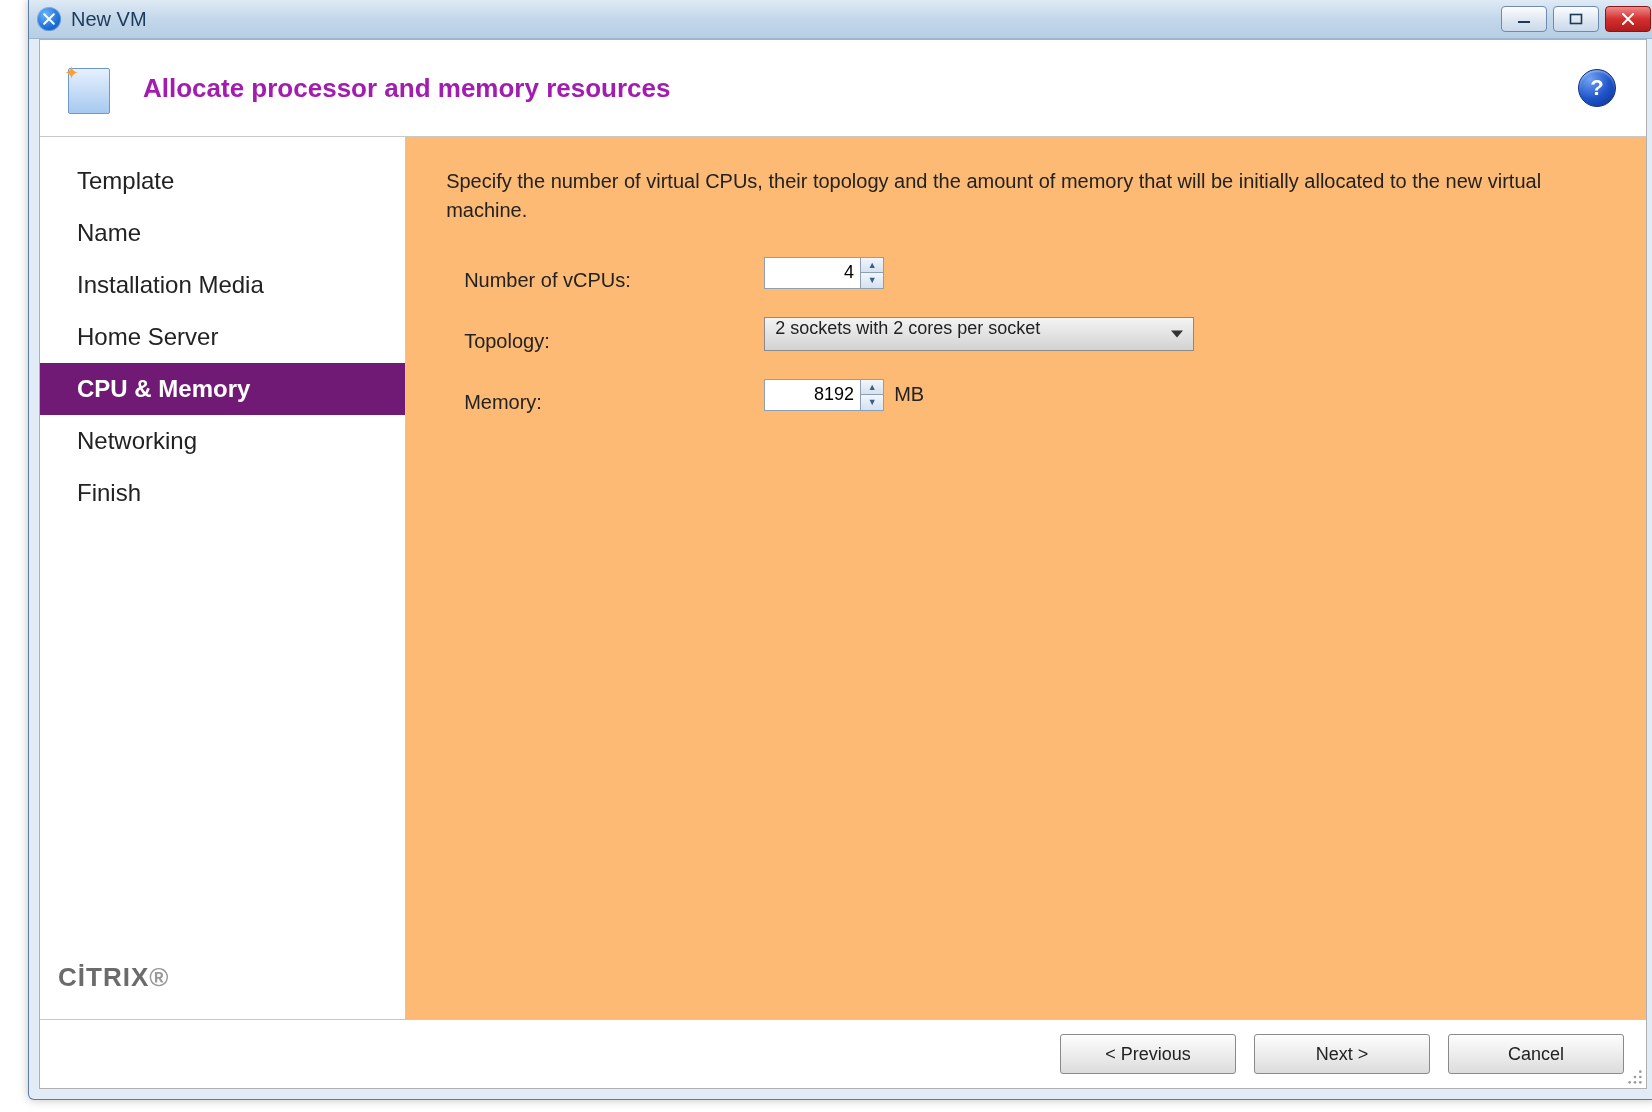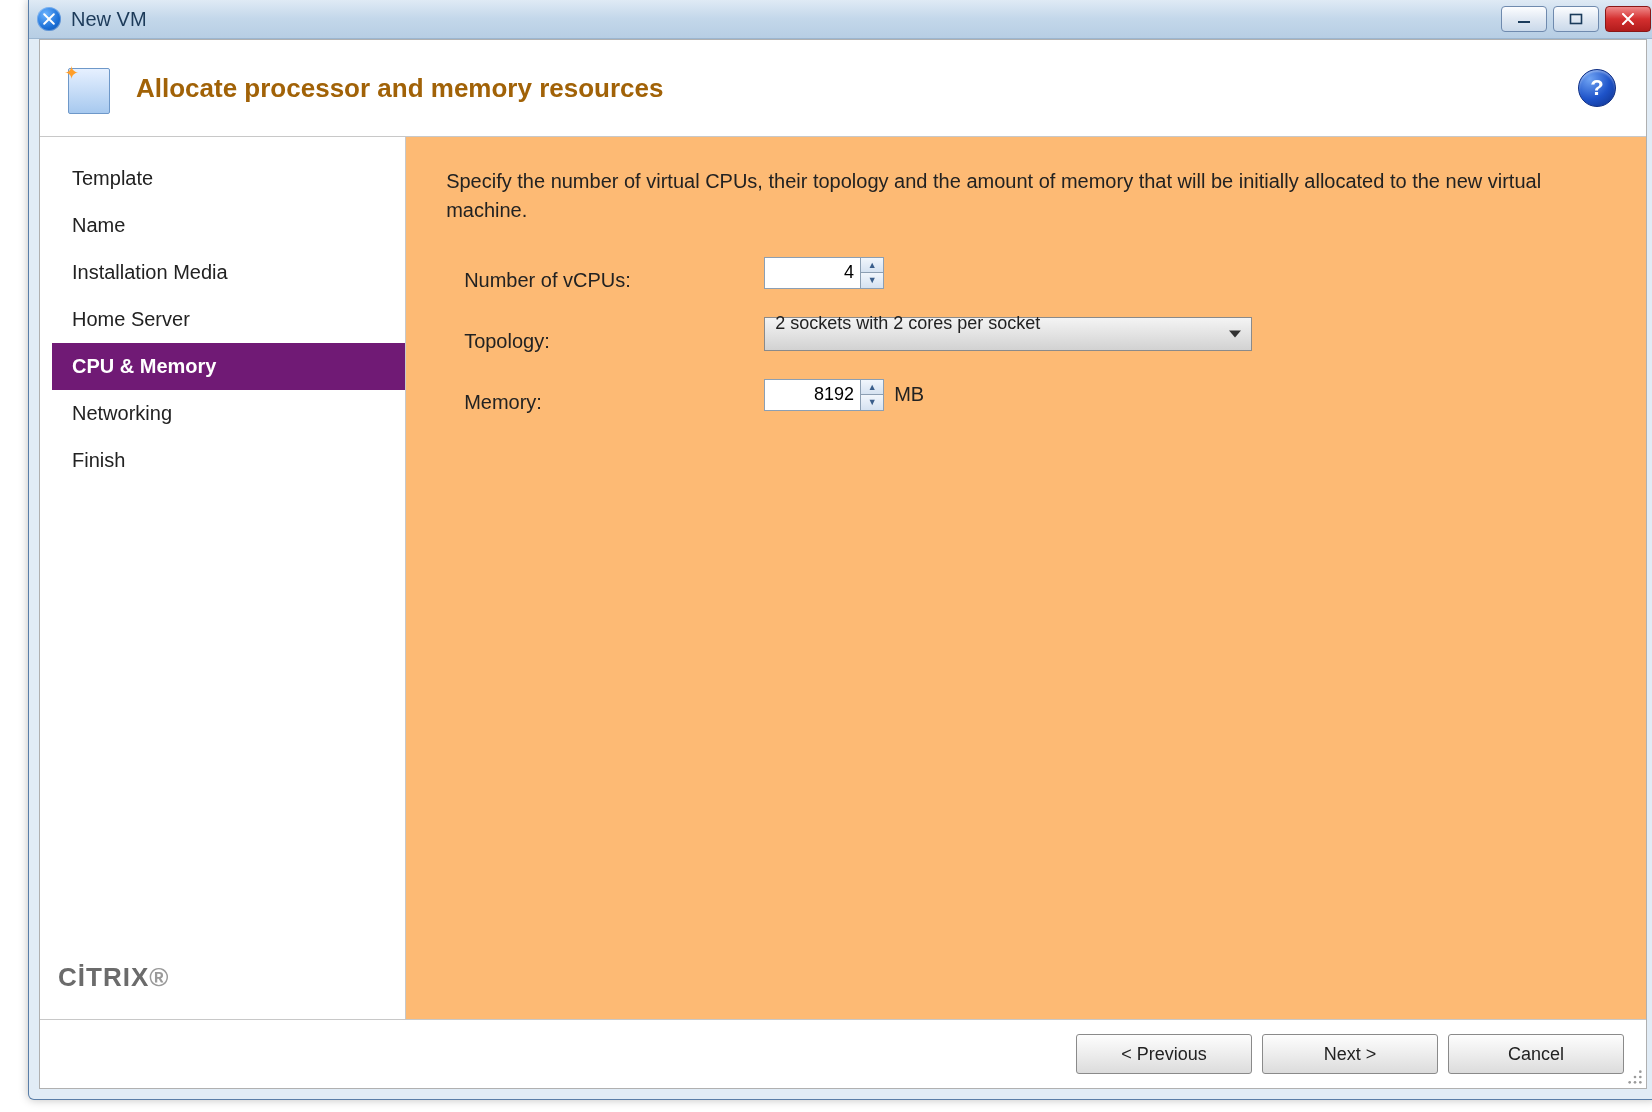--- a/index.html
+++ b/index.html
@@ -91,24 +91,24 @@
     position: absolute; left: 4px; top: 6px; width: 40px; height: 44px;
     background: linear-gradient(to bottom, #e6f0ff, #a7c9ef);
     border: 1px solid #6e98c9;
     border-radius: 2px;
   }
   .page-icon .spark {
     position: absolute; left: 0; top: 0;
     color: #ff9e2a; font-size: 18px;
   }
   .header h1 {
-    margin: 0;
+    margin: 7px;
     font-size: 26px;
     font-weight: 700;
-    color: #a16207;
+    color: #a21caf;
     flex: 1 1 auto;
   }
   .help-btn {
     width: 36px; height: 36px;
     border-radius: 50%;
     background: radial-gradient(circle at 30% 25%, #6fa3f3 0%, #1e53c9 55%, #0e2f86 100%);
     color: #fff;
     font-weight: 700;
     font-size: 22px;
     display: flex; align-items: center; justify-content: center;
@@ -126,26 +126,25 @@
   
   .sidebar {
     width: 372px;
     border-right: 1px solid #c8c8c8;
     background: #fff;
     display: flex;
     flex-direction: column;
     padding-top: 18px;
   }
   .sidebar-item {
-    padding: 12px 20px;
-    font-size: 20px;
+    padding: 12px 37px;
+    font-size: 24px;
     color: #222;
     cursor: default;
     white-space: nowrap;
-    margin-left: 12px;
   }
   .sidebar-item.selected {
     background: #701a75;
     color: #fff;
     font-weight: 700;
   }
   .brand {
     margin-top: auto;
     padding: 0 16px 26px 18px;
     font-size: 26px;
@@ -212,27 +211,27 @@
   .spin .arrow + .arrow { border-top: 1px solid #8c9fb3; }
 
   .unit {
     margin-left: 10px;
     font-size: 20px;
   }
 
   
   .combo {
     position: relative;
-    width: 488px;
+    width: 430px;
     height: 34px;
     border: 1px solid #8a8a8a;
     background: linear-gradient(to bottom, #f4f4f4 0%, #e3e3e3 50%, #d2d2d2 100%);
     display: flex;
-    align-items: flex-end;
-    padding: 0 30px 16px 10px;
+    align-items: flex-start;
+    padding: 0 30px 0 10px;
     box-sizing: border-box;
     font-size: 18px;
     color: #222;
     cursor: default;
   }
   .combo .caret {
     position: absolute;
     right: 10px; top: 50%;
     transform: translateY(-50%);
     width: 0; height: 0;
@@ -240,21 +239,21 @@
     border-right: 6px solid transparent;
     border-top: 7px solid #323232;
   }
 
   
   .footer {
     border-top: 1px solid #c8c8c8;
     padding: 14px 22px;
     display: flex;
     justify-content: flex-end;
-    gap: 10px;
+    gap: 18px;
     background: #fff;
   }
   .btn {
     min-width: 146px;
     height: 38px;
     border: 1px solid #8a8a8a;
     background: linear-gradient(to bottom, #fdfdfd 0%, #ededed 50%, #dcdcdc 100%);
     border-radius: 3px;
     font-size: 18px;
     color: #222;

